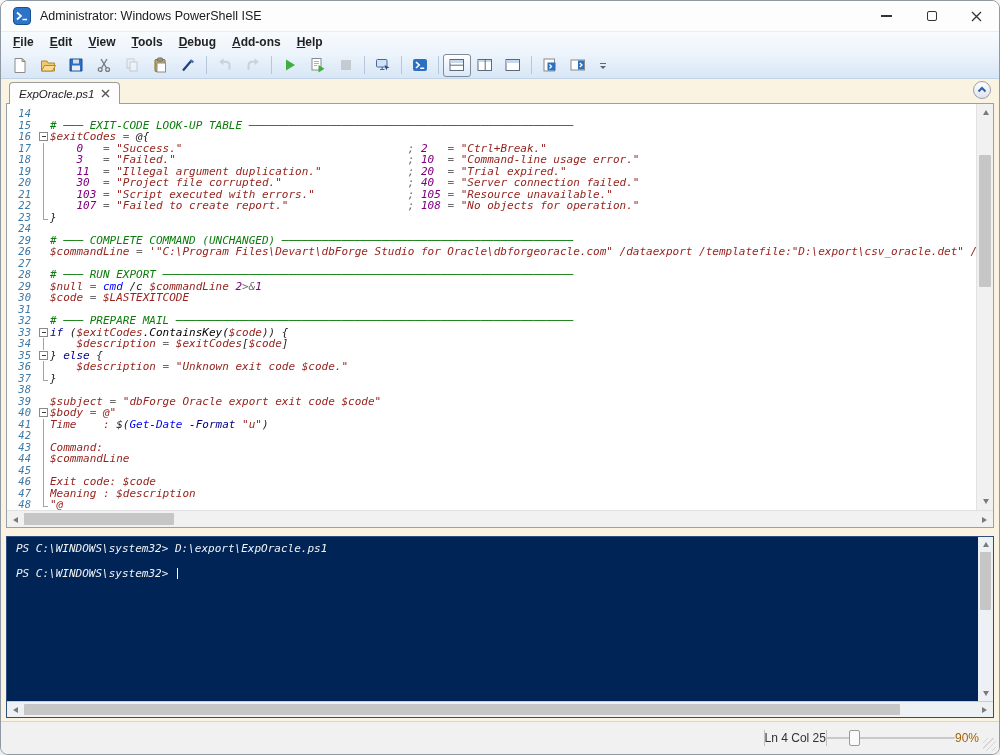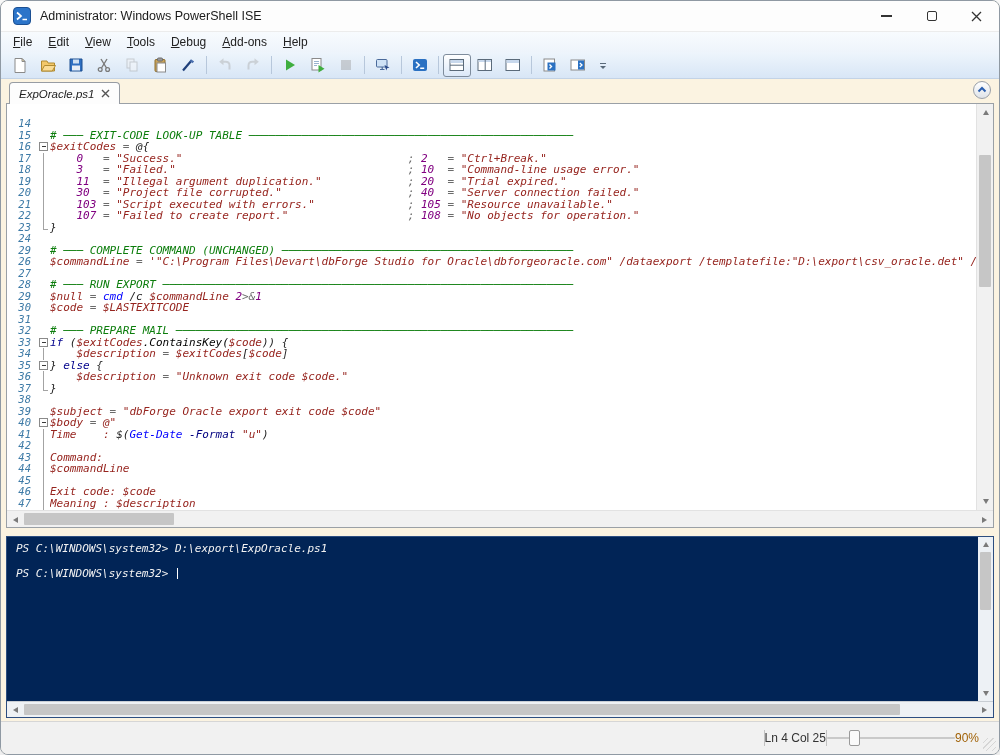--- a/index.html
+++ b/index.html
@@ -9,42 +9,42 @@
     overflow:hidden;background:#fbf3e1;font-family:"Liberation Sans",sans-serif;
     display:flex;flex-direction:column;box-shadow:0 6px 24px rgba(0,0,0,.18);
   }
   
   .titlebar{height:30px;background:#fdfdfd;display:flex;align-items:center;flex:none;justify-content:flex-end;}
   .appicon{width:18px;height:18px;margin:0 9px 0 12px;flex:none;}
   .title{font-size:12.5px;color:#1b1b1b;}
   .wbtns{margin-left:auto;display:flex;height:100%;}
   .wbtn{width:45px;height:100%;display:flex;align-items:center;justify-content:center;}
   
-  .menubar{height:21px;background:linear-gradient(#f8fbfe,#eef4fb);display:flex;align-items:center;padding-left:4px;flex:none;border-top:1px solid #ececec;}
+  .menubar{height:21px;background:linear-gradient(#f8fbfe,#eef4fb);display:flex;align-items:center;padding-left:4px;flex:none;border-top:1px solid #ececec;font-weight:bold;}
   .mitem{font-size:12px;color:#222;padding:2px 8px;}
   .mitem u{text-decoration:underline;}
   
   .toolbar{height:27px;background:linear-gradient(#eef5fc,#d8e6f6);border-bottom:1px solid #c3d3e6;display:flex;align-items:center;padding:0 5px;flex:none;}
   .tbtn{width:28px;height:23px;border-radius:3px;display:flex;align-items:center;justify-content:center;border:1px solid transparent;}
   .tbtn.tsel{border:1px solid #7e8c9c;background:linear-gradient(#ffffff,#dbe8f8);}
   .tbtn.tdis{opacity:.42;filter:grayscale(.9);}
   .tsep{width:1px;height:18px;background:#b7c7db;margin:0 4px;flex:none;}
   .ticon{width:16px;height:16px;display:block;}
   
   .workspace{flex:1;background:var(--tabstrip-bg);padding:0 5px;display:flex;flex-direction:column;position:relative;font-style:italic;}
   .tabstrip{height:24px;display:flex;align-items:flex-end;flex:none;position:relative;z-index:2;}
   .tab{height:22px;margin-left:3px;margin-bottom:-1px;background:#fdfdfd;border:1px solid #979ca3;border-bottom:none;
        border-radius:4px 4px 0 0;padding:0 9px;font-size:11.5px;color:#222;display:flex;align-items:center;gap:7px;}
   .tabx{width:9px;height:9px;display:block;}
   .collapsebtn{position:absolute;right:3px;top:2px;width:18px;height:18px;border-radius:50%;
        border:1px solid #9aa0a8;background:linear-gradient(#ffffff,#dfe3e8);display:flex;align-items:center;justify-content:center;}
   
   .editor-wrap{height:425px;flex:none;background:#fff;border:1px solid #9aa0a6;display:flex;flex-direction:column;position:relative;z-index:1;}
   .editor-main{height:408px;display:flex;overflow:hidden;}
-  .code-lines{flex:1;overflow:hidden;padding-top:14px;}
+  .code-lines{flex:1;overflow:hidden;padding-top:4px;}
   .eline{display:flex;height:11.5px;line-height:11.5px;font-family:"DejaVu Sans Mono",monospace;font-size:11px;white-space:pre;}
   .lnum{width:30px;text-align:right;padding-right:6px;color:var(--line-number);flex:none;font-size:10.5px;}
   .fold{width:13px;flex:none;position:relative;}
   .fold.fbox::before{content:'';position:absolute;left:2px;top:1px;width:7px;height:7px;border:1px solid #8a8a8a;background:#fff;}
   .fold.fbox::after{content:'';position:absolute;left:4.5px;top:5px;width:4px;height:1px;background:#3a3a3a;}
   .fold.fline::before{content:'';position:absolute;left:6px;top:0;bottom:0;width:1px;background:#a3a3a3;}
   .fold.fend::before{content:'';position:absolute;left:6px;top:0;height:7px;width:1px;background:#a3a3a3;}
   .fold.fend::after{content:'';position:absolute;left:6px;top:7px;width:5px;height:1px;background:#a3a3a3;}
   .ctext{flex:1;overflow:hidden;color:#000;}
   .t-c{color:var(--comment);} .t-s{color:var(--string);} .t-v{color:var(--variable);}

